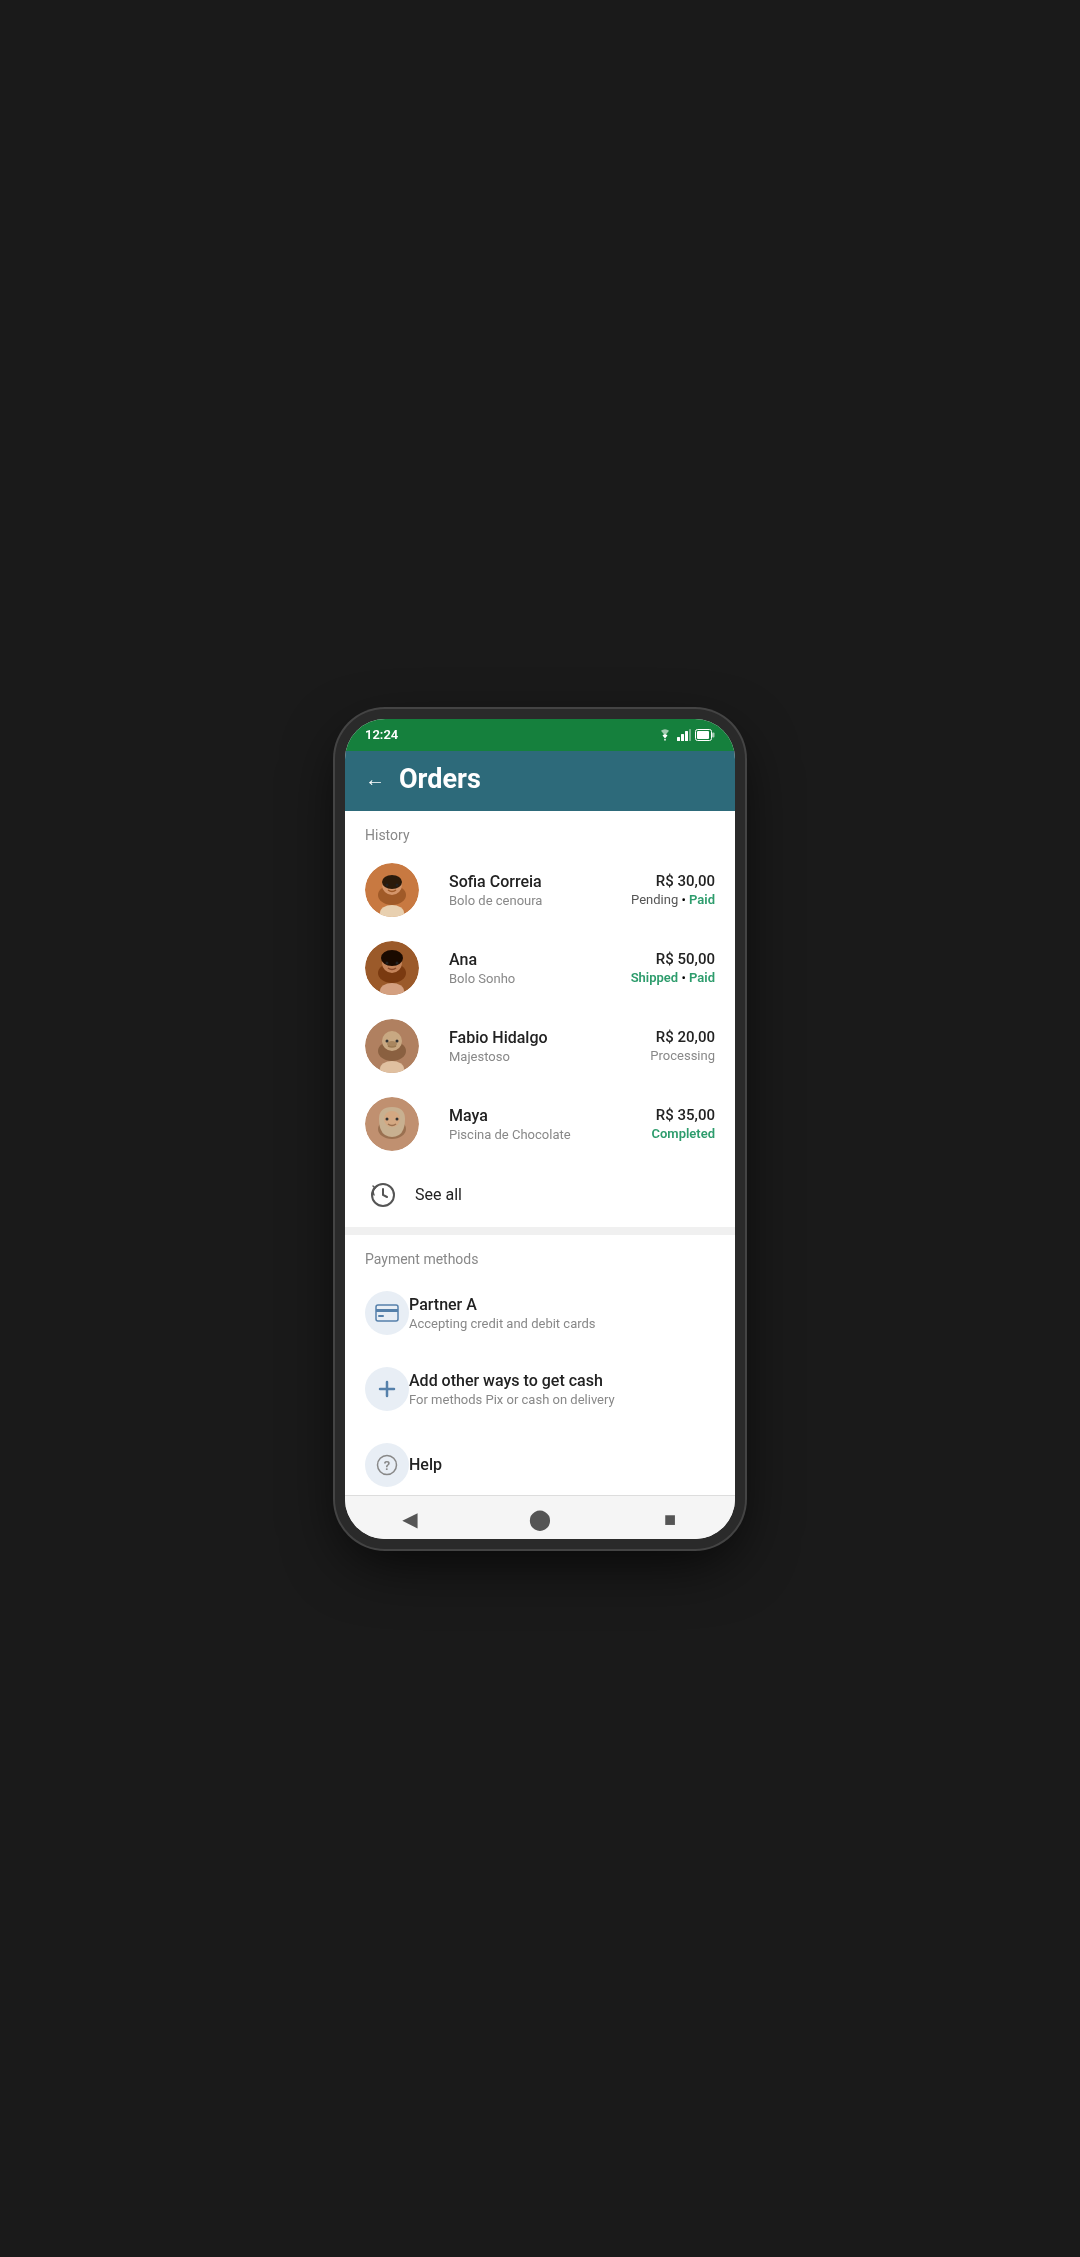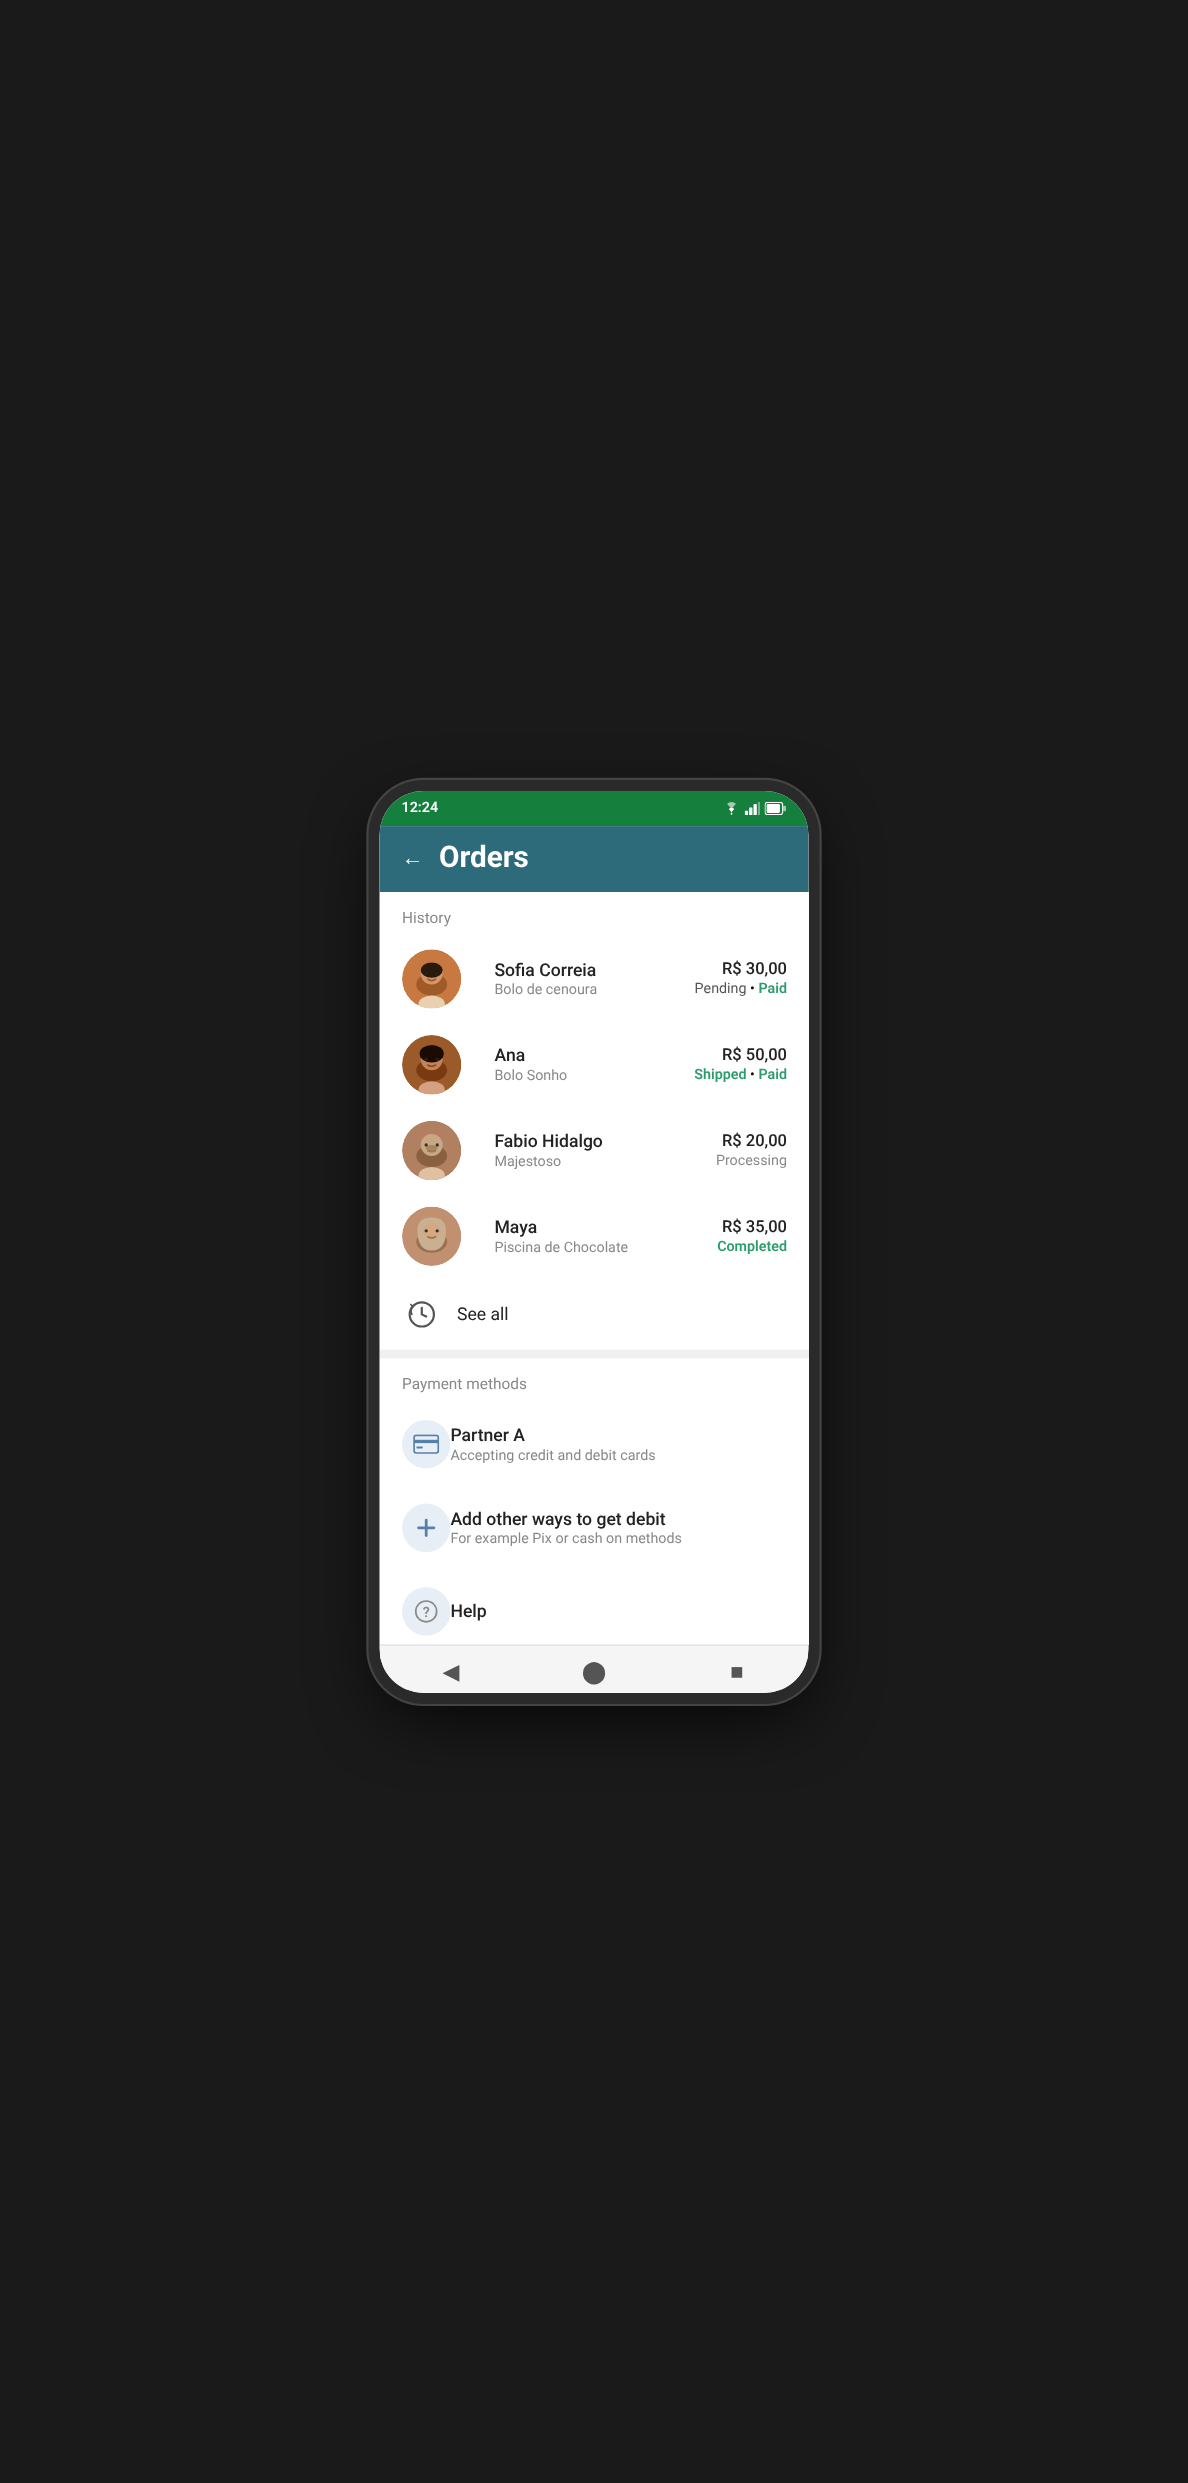--- a/index.html
+++ b/index.html
@@ -358,22 +358,22 @@
     </div>
 
     <div class="payment-item">
       <div class="payment-icon-wrap">
         <svg width="20" height="20" viewBox="0 0 20 20" fill="none">
           <line x1="10" y1="3" x2="10" y2="17" stroke="#5580aa" stroke-width="2.5" stroke-linecap="round"></line>
           <line x1="3" y1="10" x2="17" y2="10" stroke="#5580aa" stroke-width="2.5" stroke-linecap="round"></line>
         </svg>
       </div>
       <div class="payment-info">
-        <div class="payment-title">Add other ways to get debit</div>
-        <div class="payment-subtitle">For example Pix or cash on methods</div>
+        <div class="payment-title">Add other ways to get cash</div>
+        <div class="payment-subtitle">For methods Pix or cash on delivery</div>
       </div>
     </div>
 
     <div class="payment-item">
       <div class="payment-icon-wrap">
         <svg width="22" height="22" viewBox="0 0 22 22" fill="none">
           <circle cx="11" cy="11" r="9.5" stroke="#888" stroke-width="1.5"></circle>
           <text x="11" y="16" text-anchor="middle" font-size="13" fill="#888" font-weight="600">?</text>
         </svg>
       </div>

